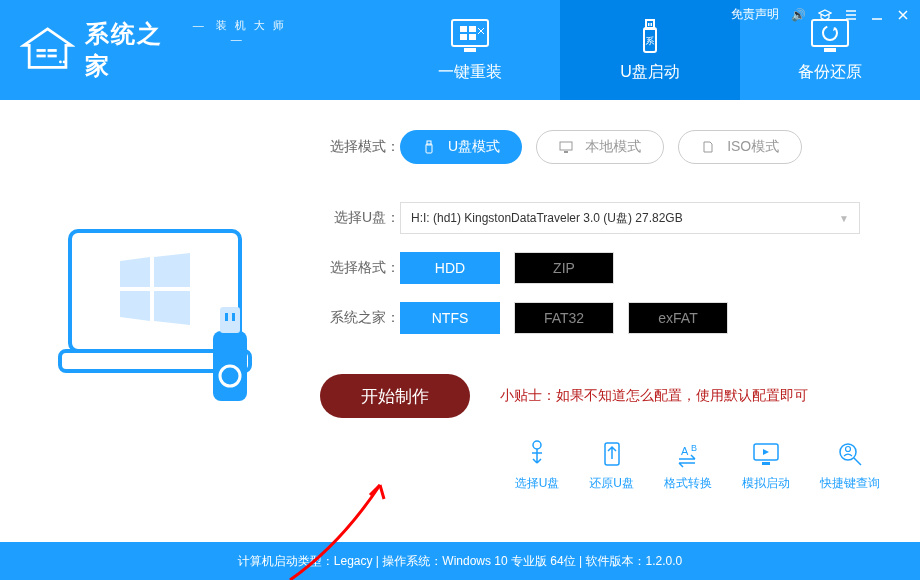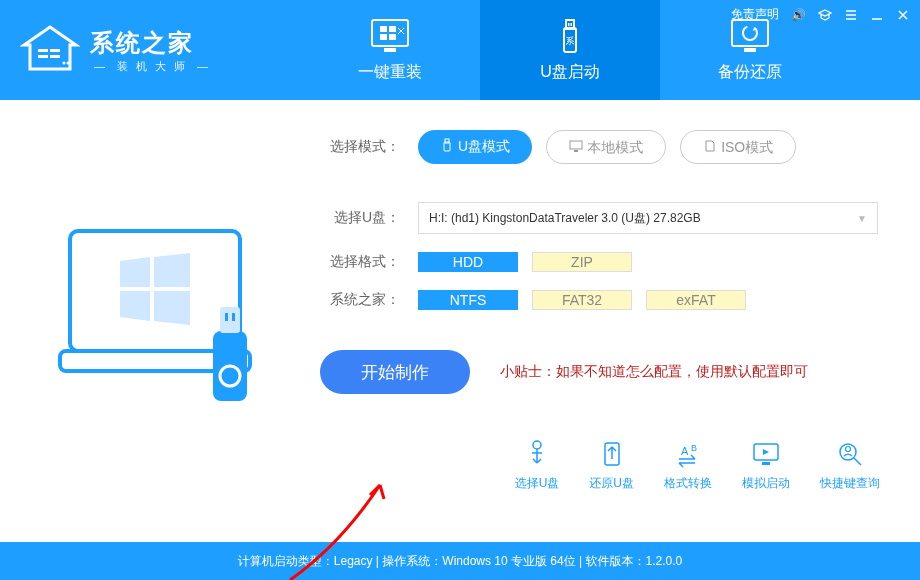--- a/index.html
+++ b/index.html
@@ -1,45 +1,45 @@
 <!DOCTYPE html>
 <html><head>
 <meta charset="utf-8">
 <style>
 *{margin:0;padding:0;box-sizing:border-box;font-family:"Microsoft YaHei",Arial,sans-serif}
 body{width:920px;height:580px;overflow:hidden;background:#fff}
 .header{height:100px;background:#1E9FFF;display:flex;align-items:center;position:relative}
 .logo{display:flex;align-items:center;padding:0 20px;color:#fff}
 .logo-icon{width:60px;height:50px;margin-right:10px}
-.logo-text{display:flex;flex-direction:column}
+.logo-text{display:flex;}
 .logo-title{font-size:24px;font-weight:bold;letter-spacing:2px}
 .logo-sub{font-size:11px;letter-spacing:8px;text-align:center;margin-top:0;opacity:.9}
 .logo-sub::before,.logo-sub::after{content:"—";margin:0 4px}
 .tabs{display:flex;margin-left:60px;height:100%}
 .tab{width:180px;display:flex;flex-direction:column;align-items:center;justify-content:center;color:#fff;cursor:pointer;gap:8px}
 .tab.active{background:#0084E9}
 .tab-icon{width:40px;height:36px}
 .tab-label{font-size:16px}
 .winctl{position:absolute;top:6px;right:10px;display:flex;align-items:center;gap:12px;color:#fff;font-size:12px}
 .winctl span,.winctl svg{cursor:pointer}
 .main{height:442px;display:flex;padding:30px 40px 10px 40px;position:relative}
 .illust{width:250px;display:flex;align-items:center;justify-content:center}
 .config{flex:1;padding-left:30px}
 .row{display:flex;align-items:center;margin-bottom:18px}
-.row-label{width:80px;color:#666;font-size:14px;text-align:right;margin-right:18px}
-.pill{height:34px;border-radius:17px;display:inline-flex;align-items:flex-start;padding:8px 22px;font-size:14px;margin-right:14px;cursor:pointer;gap:4px}
+.row-label{width:80px;color:#666;font-size:14px;text-align:right;}
+.pill{height:34px;border-radius:17px;display:inline-flex;align-items:center;padding:8px 22px;font-size:14px;margin-right:14px;cursor:pointer;gap:12px}
 .pill-primary{background:#1E9FFF;color:#fff}
 .pill-outline{border:1px solid #ccc;color:#999;background:#fff}
 .select{flex:1;max-width:460px;height:32px;border:1px solid #ddd;display:flex;align-items:center;padding:2px 10px;font-size:12px;color:#333;font-family:SimSun,monospace;justify-content:space-between}
 .select .arrow{color:#bbb;font-size:10px}
-.btn{width:100px;height:20px;display:inline-flex;align-items:center;justify-content:center;font-size:14px;margin-right:14px;cursor:pointer}
+.btn{width:100px;height:32px;display:inline-flex;align-items:center;justify-content:center;font-size:14px;margin-right:14px;cursor:pointer}
 .btn-primary{background:#1E9FFF;color:#fff}
-.btn-outline{border:1px solid #ddd;color:#888;background:#fef9c3}
+.btn-outline{border:1px solid #ddd;color:#888;background:#000000}
 .start-row{display:flex;align-items:center;margin-top:40px;margin-left:0}
-.start-btn{width:150px;height:44px;border-radius:22px;background:#3b82f6;color:#fff;font-size:17px;display:flex;align-items:center;justify-content:center;cursor:pointer;margin-left:0}
+.start-btn{width:150px;height:44px;border-radius:22px;background:#7f1d1d;color:#fff;font-size:17px;display:flex;align-items:center;justify-content:center;cursor:pointer;margin-left:0}
 .tip{font-size:14px;color:#b91c1c;margin-left:30px}
 .arrow-red{position:absolute;left:280px;top:365px;pointer-events:none}
 .toolbar{position:absolute;bottom:50px;right:40px;display:flex;gap:30px}
 .tool{display:flex;flex-direction:column;align-items:center;color:#1E9FFF;font-size:12px;cursor:pointer;gap:6px}
 .tool svg{width:30px;height:30px}
 .footer{height:38px;background:#1E9FFF;color:#fff;display:flex;align-items:center;justify-content:center;font-size:12px}
 </style>
 </head>
 <body>
 

